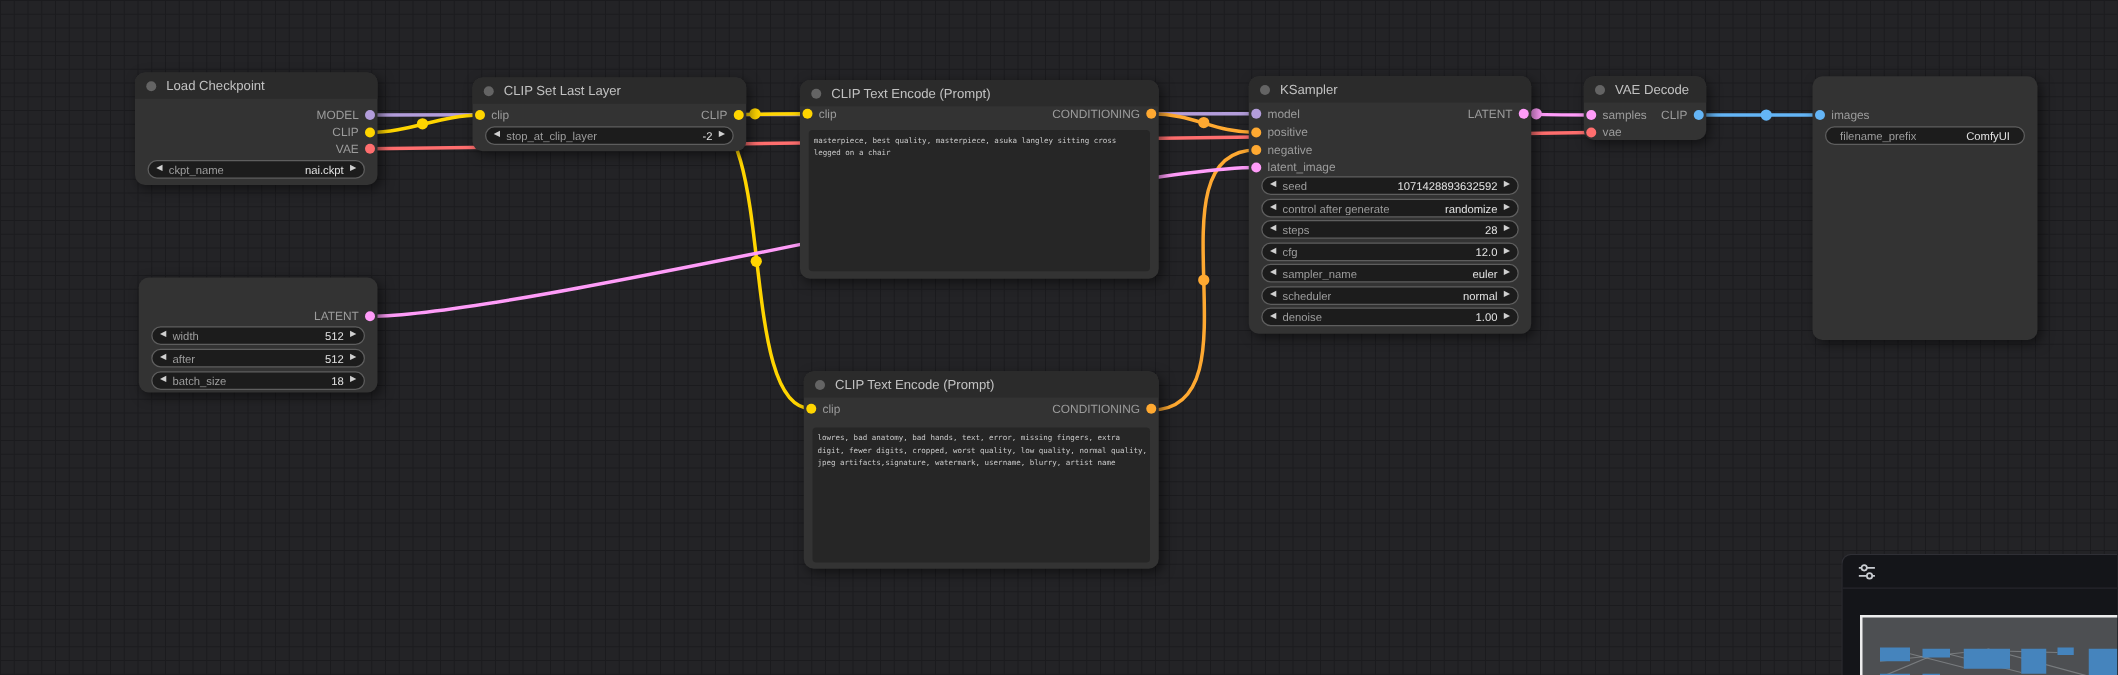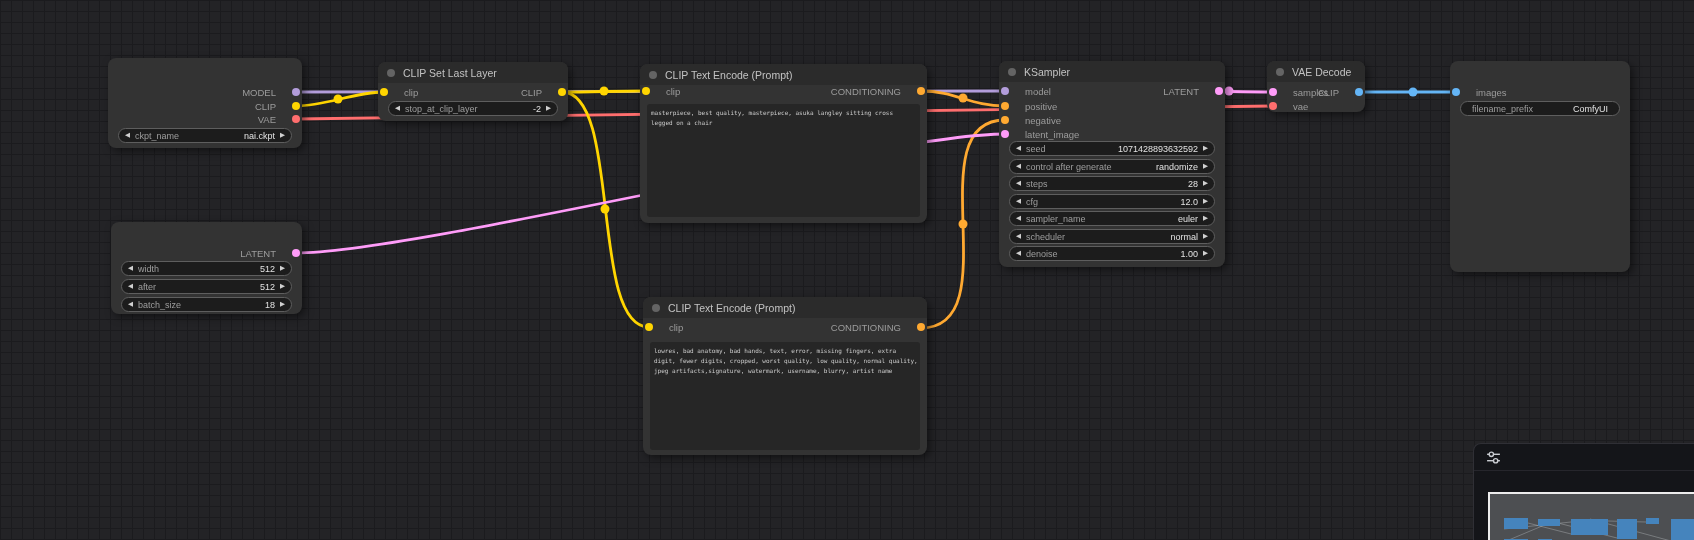--- a/index.html
+++ b/index.html
@@ -24,21 +24,21 @@
   .node-title{
     height:21px;background:#2b2b2b;border-radius:8px 8px 0 0;
     display:flex;align-items:center;padding:0 9px;
     color:#c2c2c2;font-size:10.5px;white-space:nowrap;
   }
   .collapse-dot{
     width:8px;height:8px;border-radius:50%;background:#646464;
     margin-right:8px;flex:0 0 auto;
   }
   .port{
-    position:absolute;height:14px;display:flex;align-items:center;gap:16px;
+    position:absolute;height:14px;display:flex;align-items:center;gap:5px;
     font-size:9.5px;color:#9c9c9c;white-space:nowrap;
   }
   .port.in{left:2px;}
   .port.out{right:2px;}
   .pdot{width:8px;height:8px;border-radius:50%;flex:0 0 auto;background:#888;}
   .widget{
     position:absolute;left:10px;right:10px;height:13px;
     background:#1c1c1c;border:1px solid #5e5e5e;border-radius:8px;
     display:flex;align-items:center;padding:0 6px;
     font-size:9px;color:#9e9e9e;white-space:nowrap;overflow:hidden;
@@ -91,41 +91,45 @@
       <circle cx="604" cy="91" r="4.5" fill="#FFD500"></circle>
       <circle cx="605" cy="209" r="4.5" fill="#FFD500"></circle>
       <circle cx="963" cy="98" r="4.5" fill="#FFA931"></circle>
       <circle cx="963" cy="224" r="4.5" fill="#FFA931"></circle>
       <circle cx="1229" cy="91" r="4.5" fill="#FF9CF9"></circle>
       <circle cx="1413" cy="92" r="4.5" fill="#64B5F6"></circle>
     </g>
   </svg>
 
   <div class="node" style="left:108px;top:58px;width:194px;height:90px;">
+    <div class="node-title">
+      <span class="collapse-dot"></span>
+      <span>Load Checkpoint</span>
+    </div>
     <div class="port out" style="top:27px">
       <span>MODEL</span>
       <span class="pdot" style="background: rgb(179, 157, 219);"></span>
     </div>
     <div class="port out" style="top:41px">
       <span>CLIP</span>
       <span class="pdot" style="background: rgb(255, 213, 0);"></span>
     </div>
     <div class="port out" style="top:54px">
       <span>VAE</span>
       <span class="pdot" style="background: rgb(255, 110, 110);"></span>
     </div>
     <div class="widget" style="top:70px">
       <span class="warrow">◀</span>
       <span class="wlabel">ckpt_name</span>
       <span class="wvalue">nai.ckpt</span>
       <span class="warrow">▶</span>
     </div>
   </div>
 
-  <div class="node" style="left:378px;top:62px;width:190px;height:59px;">
+  <div class="node" style="left:378px;top:62px;width:219px;height:59px;">
     <div class="node-title">
       <span class="collapse-dot"></span>
       <span>CLIP Set Last Layer</span>
     </div>
     <div class="port in" style="top:23px">
       <span class="pdot" style="background: rgb(255, 213, 0);"></span>
       <span>clip</span>
     </div>
     <div class="port out" style="top:23px">
       <span>CLIP</span>

